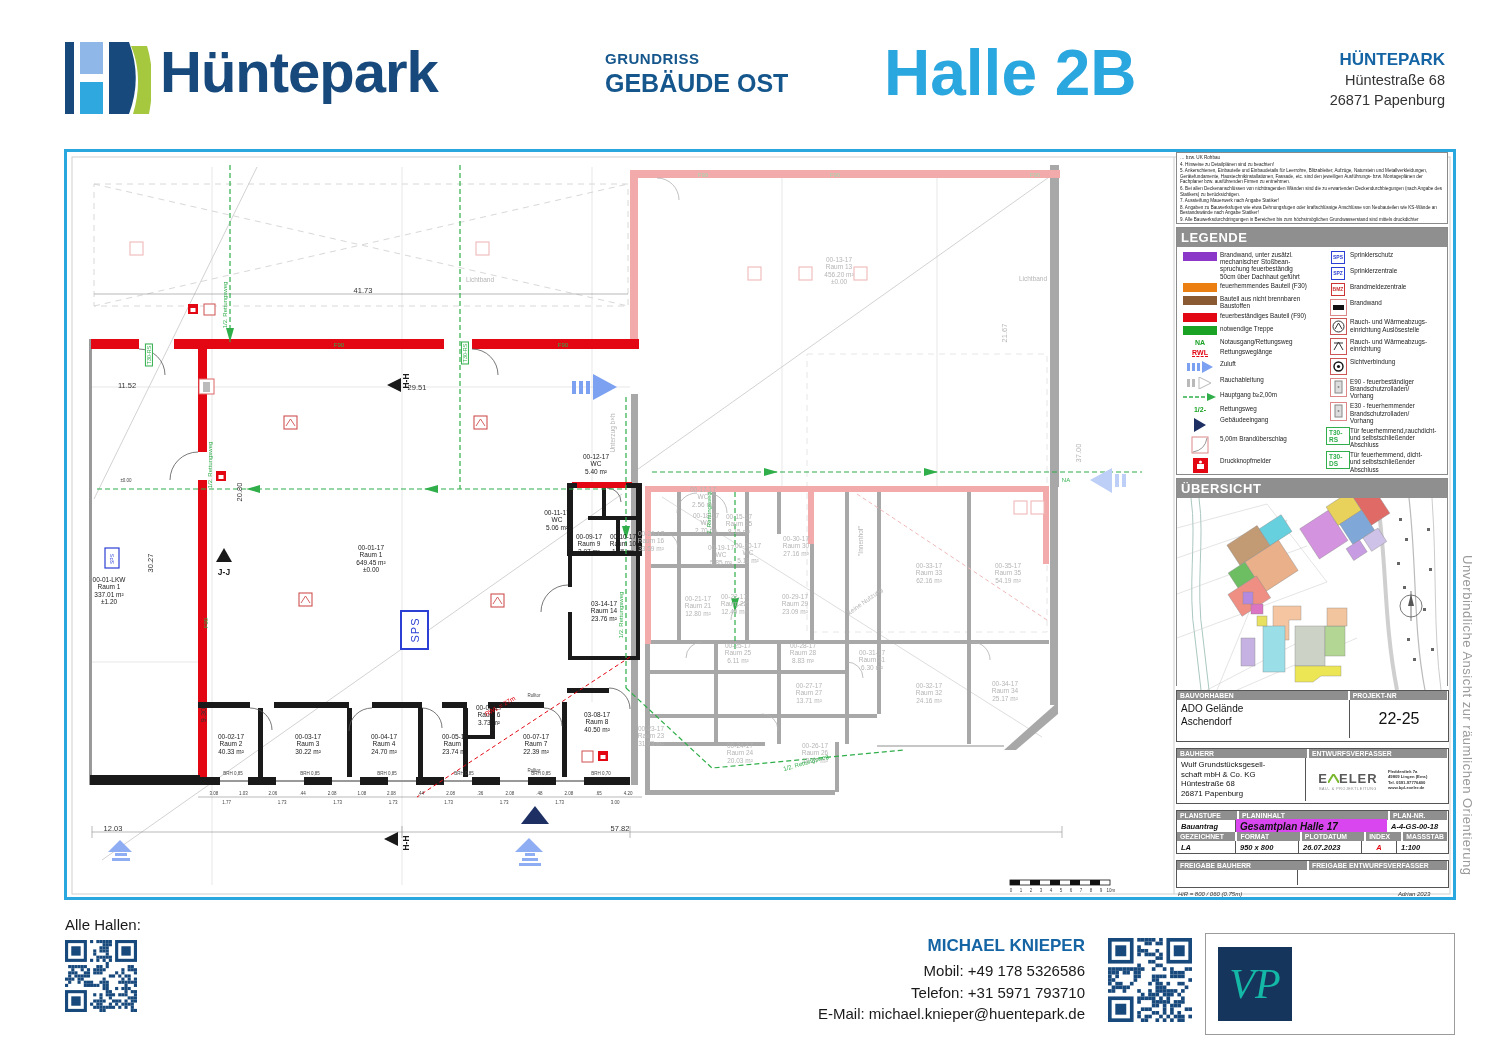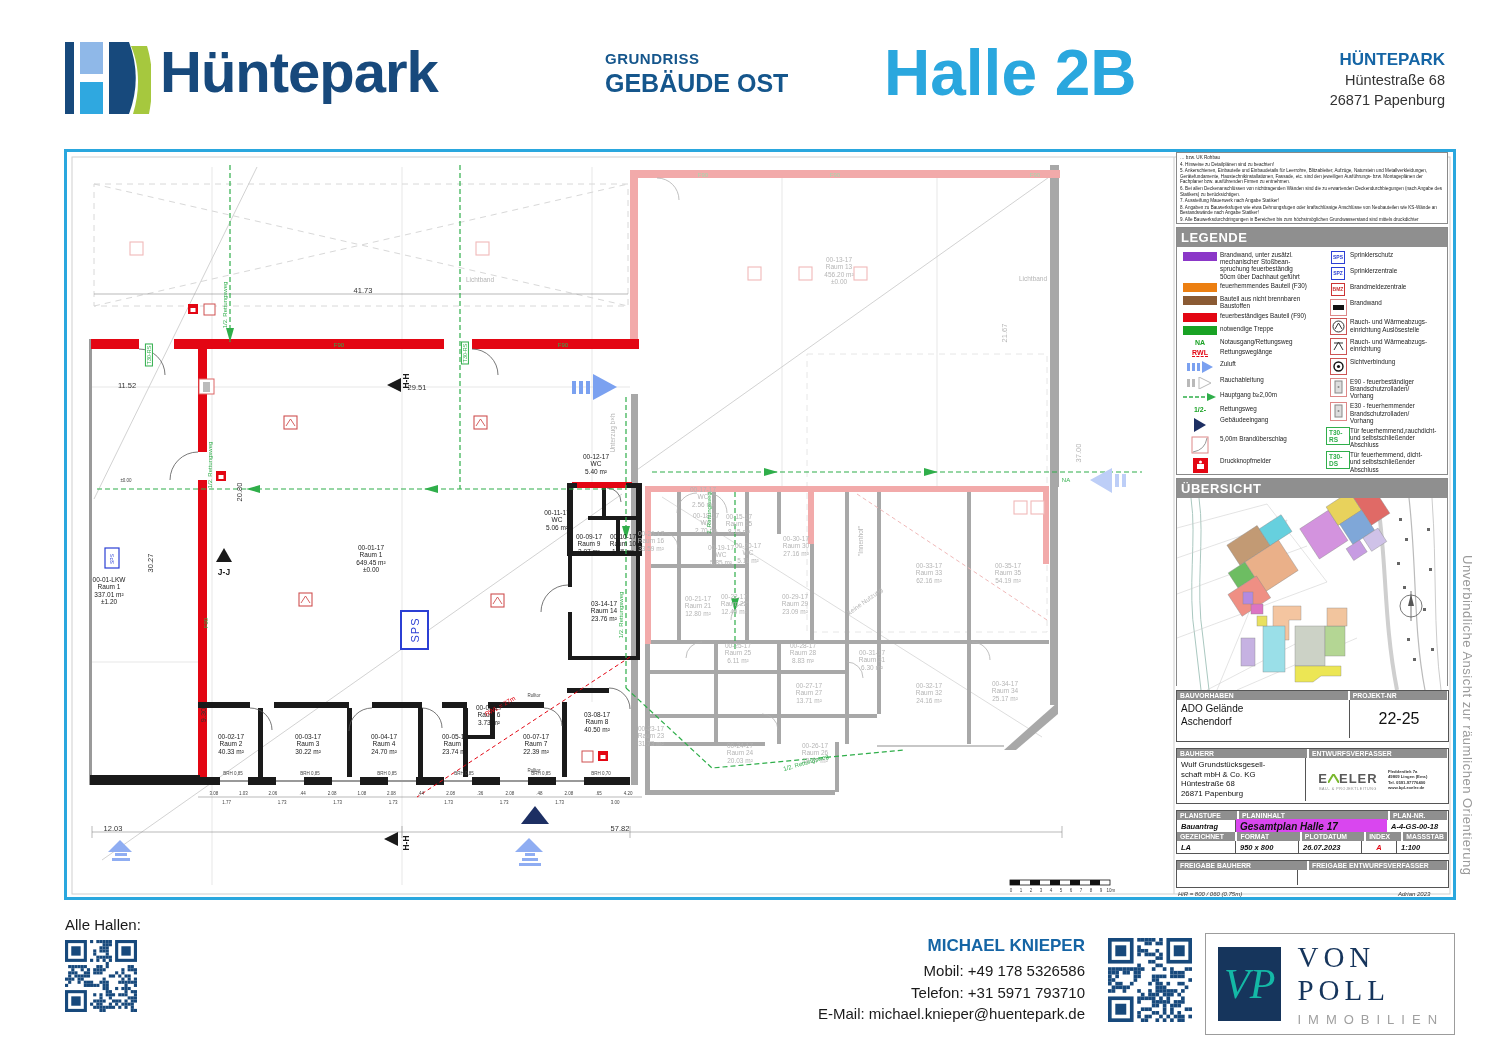--- a/index.html
+++ b/index.html
@@ -1447,17 +1447,13 @@
       <rect x="62.086956521739125" y="3.652173913043478" width="18.26086956521739" height="18.26086956521739" fill="#fff"></rect>
       <rect x="65.73913043478261" y="7.304347826086956" width="10.956521739130434" height="10.956521739130434" fill="#17497c"></rect>
       <rect x="0" y="58.43478260869565" width="25.565217391304348" height="25.565217391304348" fill="#17497c"></rect>
       <rect x="3.652173913043478" y="62.086956521739125" width="18.26086956521739" height="18.26086956521739" fill="#fff"></rect>
       <rect x="7.304347826086956" y="65.73913043478261" width="10.956521739130434" height="10.956521739130434" fill="#17497c"></rect>
     </svg></div>
 <div id="vonpoll">
   <div id="vp-sq">
     <span style="font-style:italic">VP</span>
   </div>
-  <div id="vp-txt">
-    <div class="n">VON POLL</div>
-    <div class="s">IMMOBILIEN</div>
-  </div>
 </div>
 
 </body></html>

